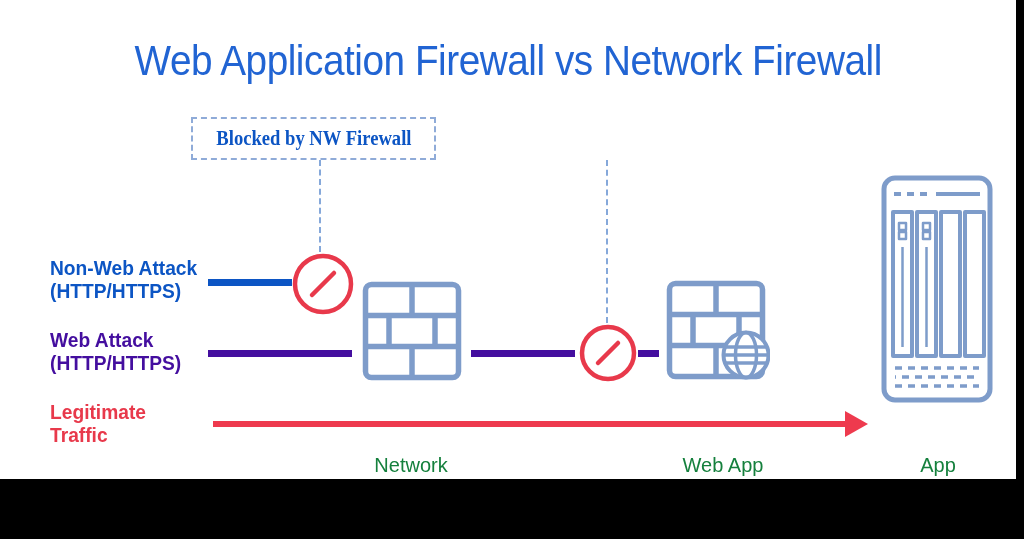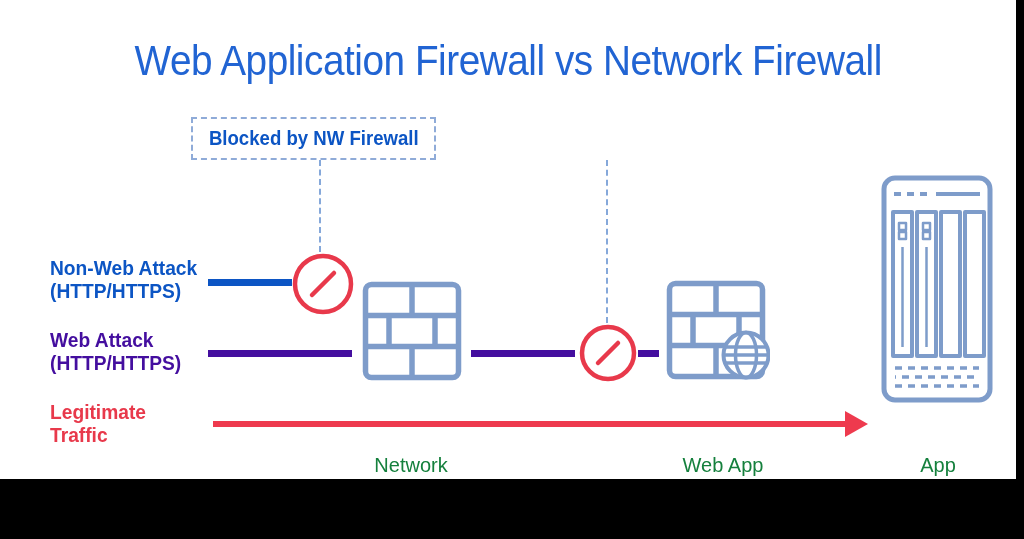--- a/index.html
+++ b/index.html
@@ -6,21 +6,21 @@
   .stage{position:relative;width:1024px;height:479px;background:#000;overflow:hidden;
          font-family:"Liberation Sans","DejaVu Sans",sans-serif;}
   .canvas{position:absolute;left:-18px;top:-18px;width:1034px;height:552px;
           background:#fff;border-radius:18px;}
   .abs{position:absolute;}
   .title{position:absolute;left:0;top:36px;width:1016px;margin:0;text-align:center;
          font-size:43px;font-weight:400;color:#2164d3;}
   .title span{display:inline-block;transform:scaleX(0.9);transform-origin:center;
               letter-spacing:-0.5px;}
   .callout{position:absolute;top:117px;height:43px;border:2px dashed #8fabd8;
-           box-sizing:border-box;display:flex;align-items:center;justify-content:center;}
+           box-sizing:border-box;display:flex;align-items:center;justify-content:center;font-family:Liberation Serif, serif;}
   .callout span{font-weight:700;font-size:20px;color:#0c55c4;display:inline-block;
                 transform:scaleX(0.93);white-space:nowrap;}
   .callout-nw{left:191px;width:245px;}
   .callout-waf{left:477px;width:260px;}
   .connector{position:absolute;width:0;border-left:2px dashed #85a8da;}
   .conn-1{left:319px;top:160px;height:92px;}
   .conn-2{left:606px;top:160px;height:163px;}
   .lane-label{position:absolute;left:50px;font-size:20px;font-weight:700;
               line-height:23px;white-space:pre-line;transform:scaleX(0.96);
               transform-origin:left center;}

